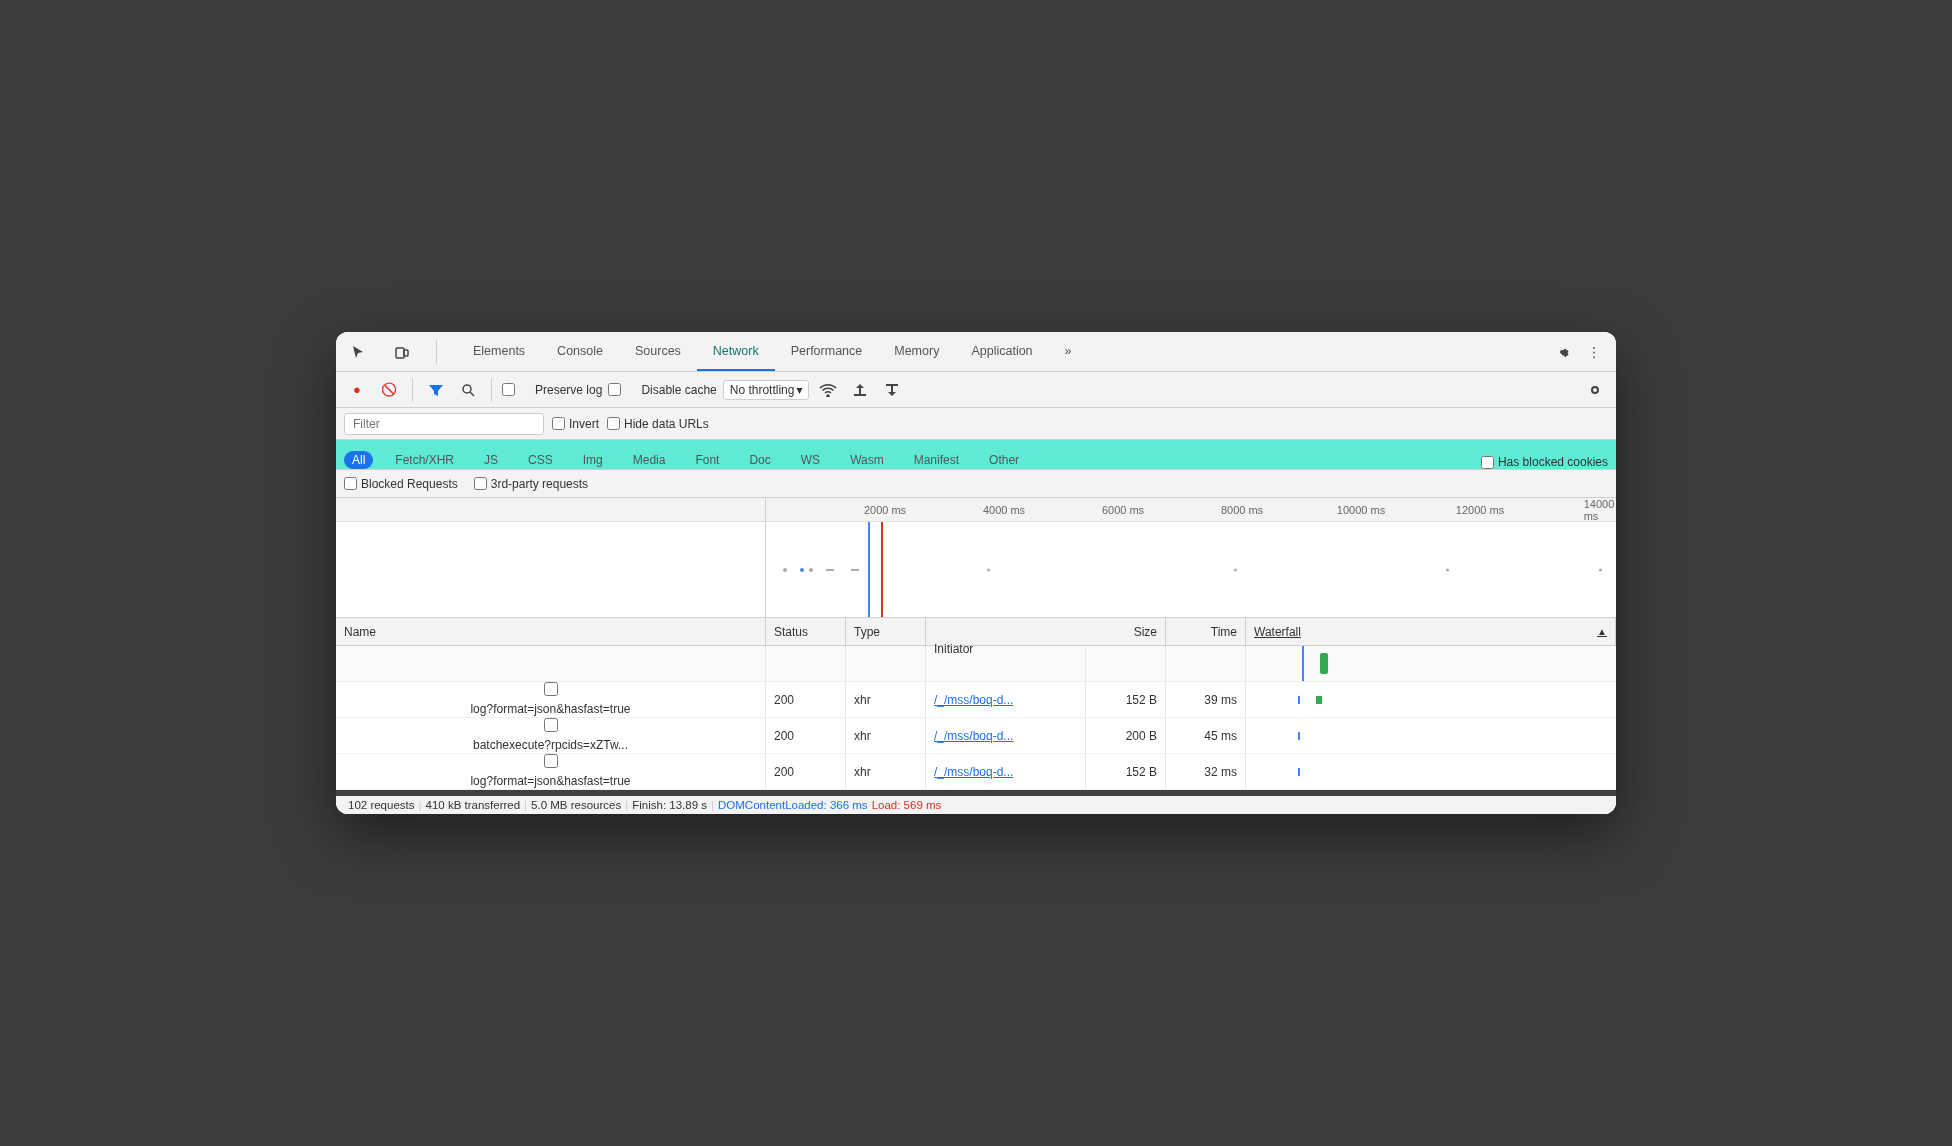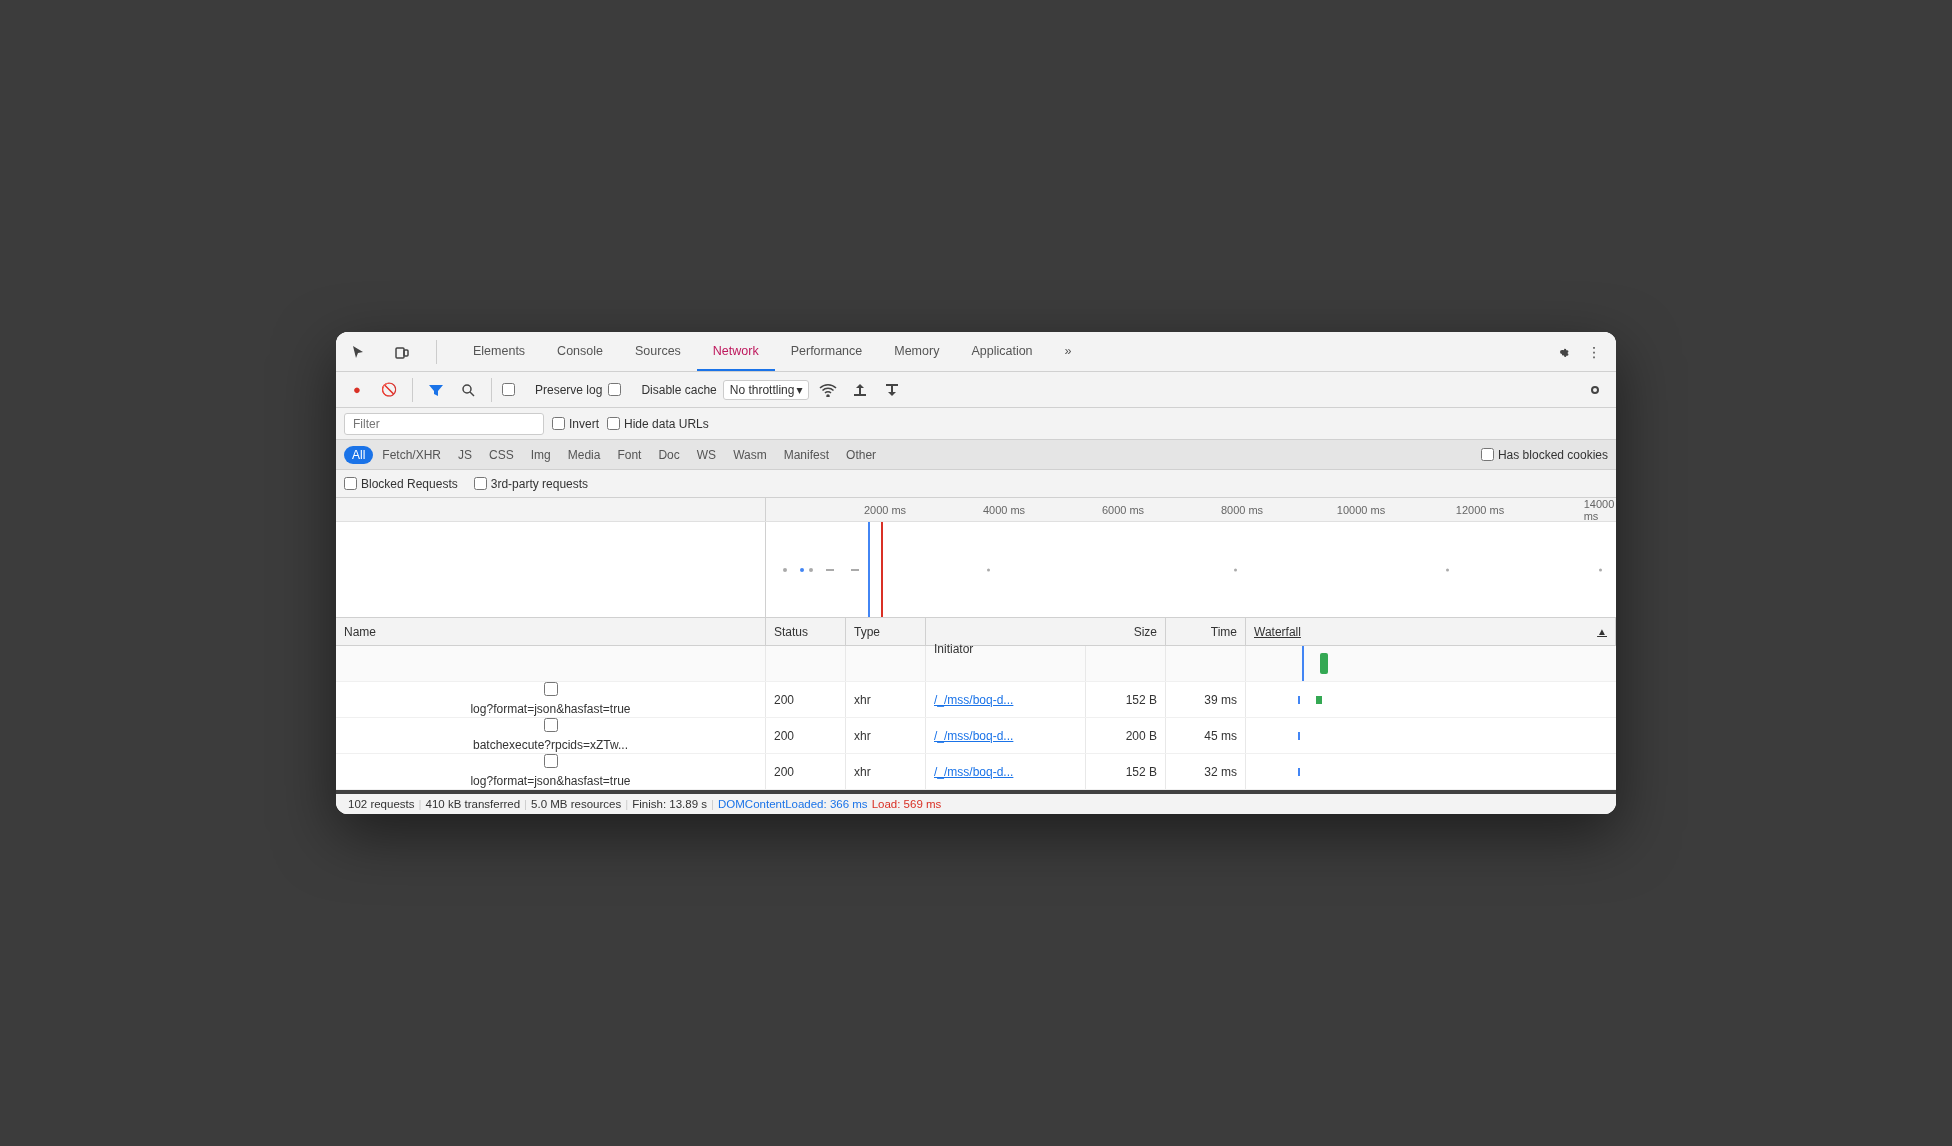--- a/index.html
+++ b/index.html
@@ -89,21 +89,21 @@
       padding: 0 16px;
       display: flex;
       align-items: center;
       font-size: 12.5px;
       color: #555;
       cursor: pointer;
       border-bottom: 2px solid transparent;
       white-space: nowrap;
     }
     .tab.active {
-      color: #be185d;
+      color: #0f766e;
       border-bottom: 2px solid #1a73e8;
       font-weight: 500;
     }
     .toolbar-right {
       display: flex;
       align-items: center;
       gap: 4px;
     }
     
     .network-toolbar {
@@ -169,27 +169,27 @@
     }
     .filter-checkbox {
       display: flex;
       align-items: center;
       gap: 4px;
       font-size: 12px;
       color: #333;
     }
     
     .type-filter-bar {
-      background: #e5e5e5;
+      background: #5eead4;
       border-bottom: 1px solid #d0d0d0;
       display: flex;
-      align-items: center;
+      align-items: flex-end;
       height: 30px;
       padding: 0 8px;
-      gap: 1px;
+      gap: 14px;
     }
     .type-btn {
       padding: 2px 8px;
       border-radius: 12px;
       font-size: 12px;
       cursor: pointer;
       color: #555;
       white-space: nowrap;
     }
     .type-btn.active {
@@ -343,21 +343,21 @@
     
     .wf-bar {
       position: absolute;
       height: 8px;
       top: 50%;
       transform: translateY(-50%);
     }
     
     .status-bar {
       background: #f3f3f3;
-      border-top: 4px solid #404040;
+      border-top: 6px solid #404040;
       height: 24px;
       display: flex;
       align-items: center;
       padding: 0 12px;
       gap: 4px;
       font-size: 11.5px;
       color: #333;
     }
     .status-bar-divider {
       color: #ccc;

